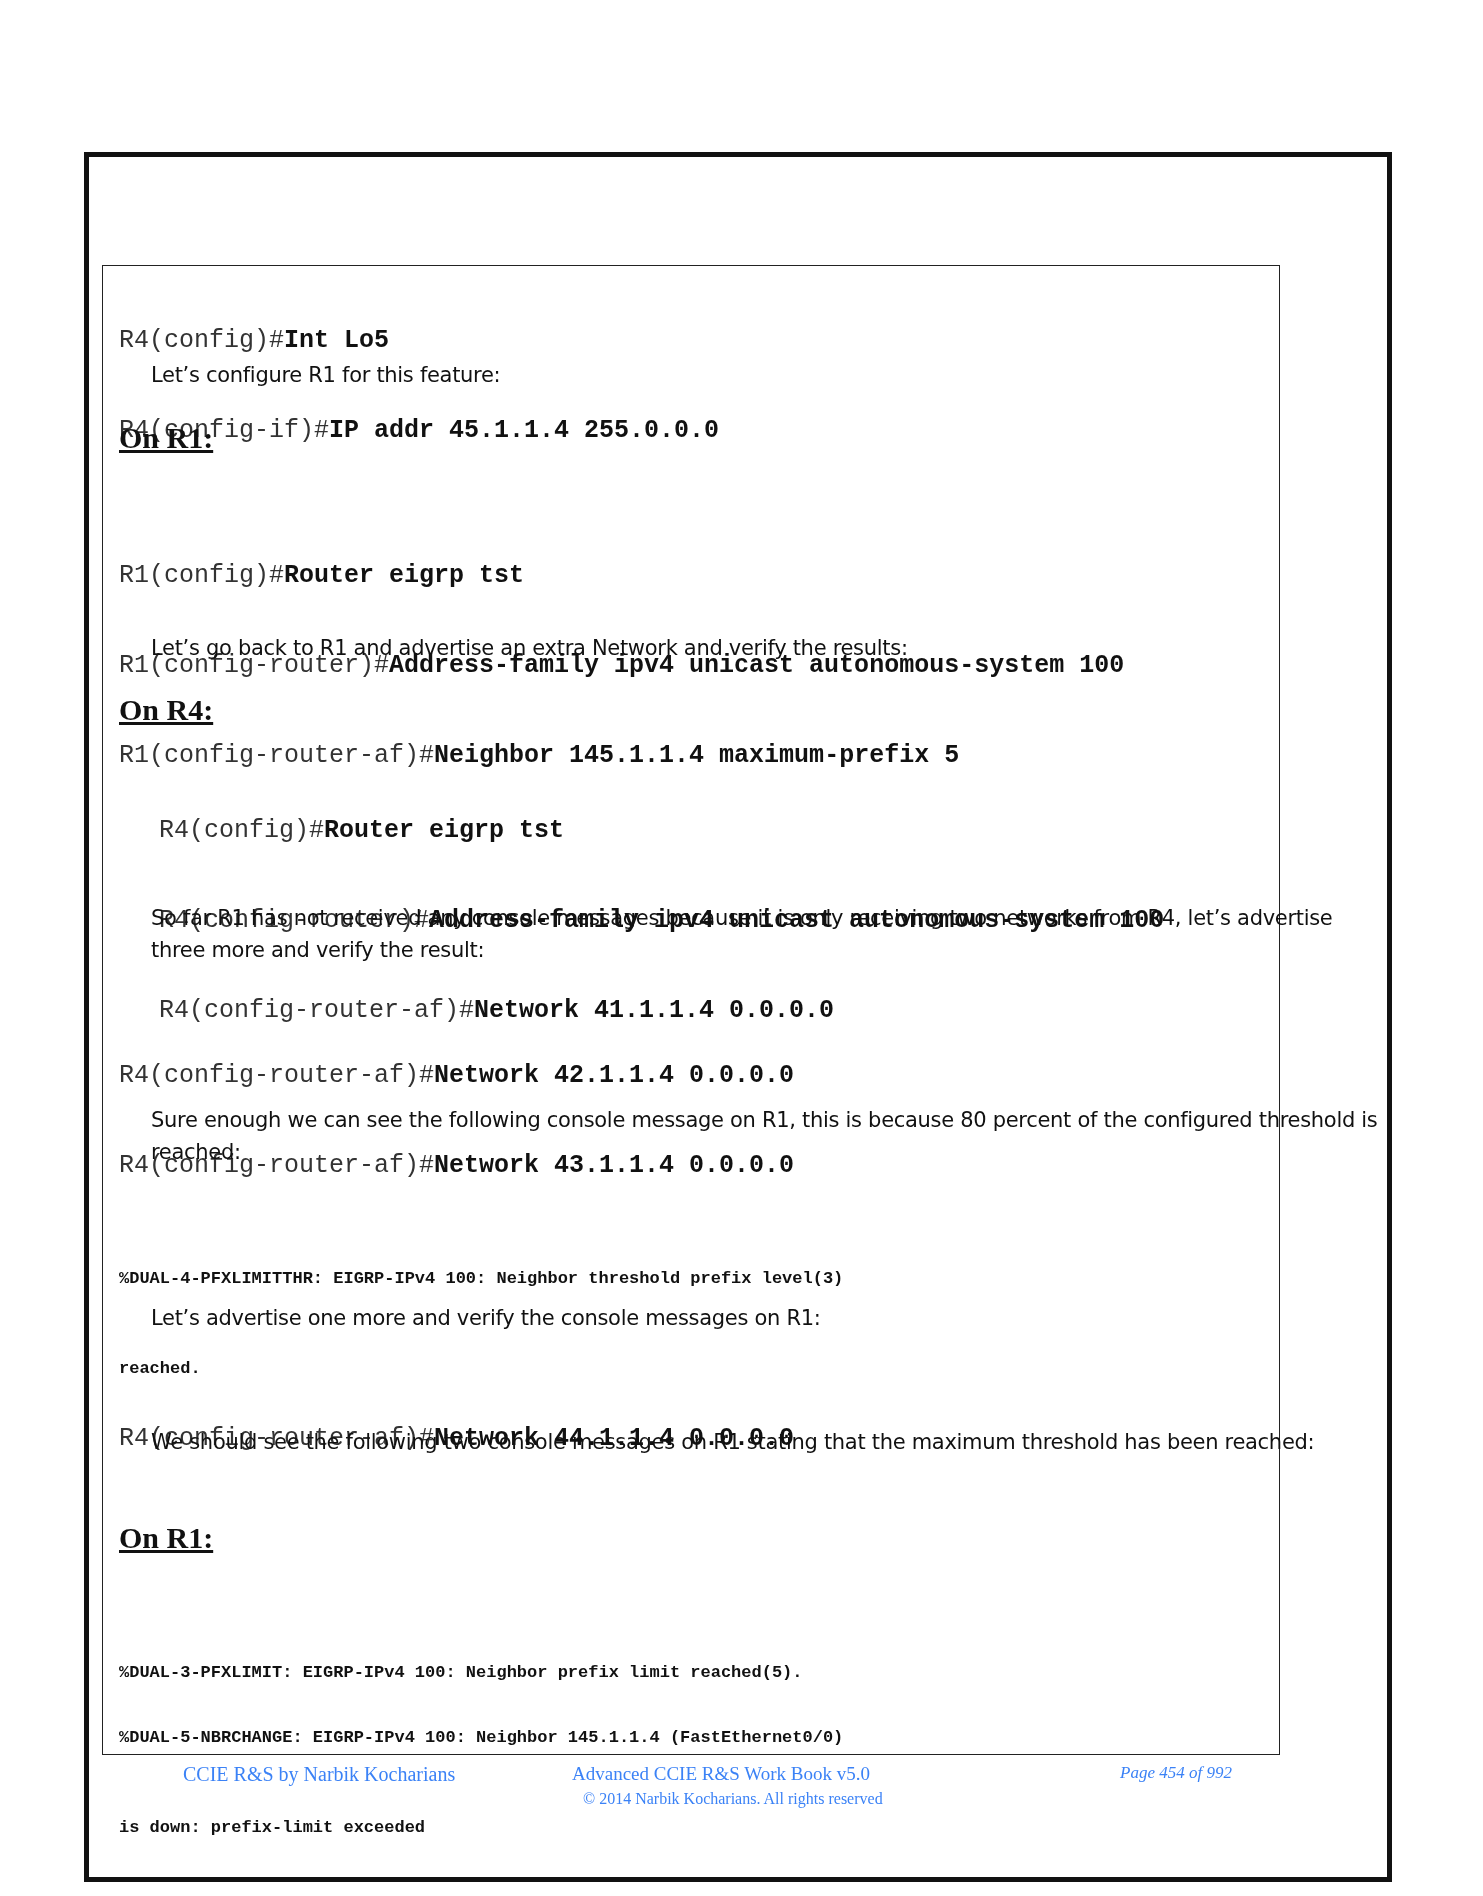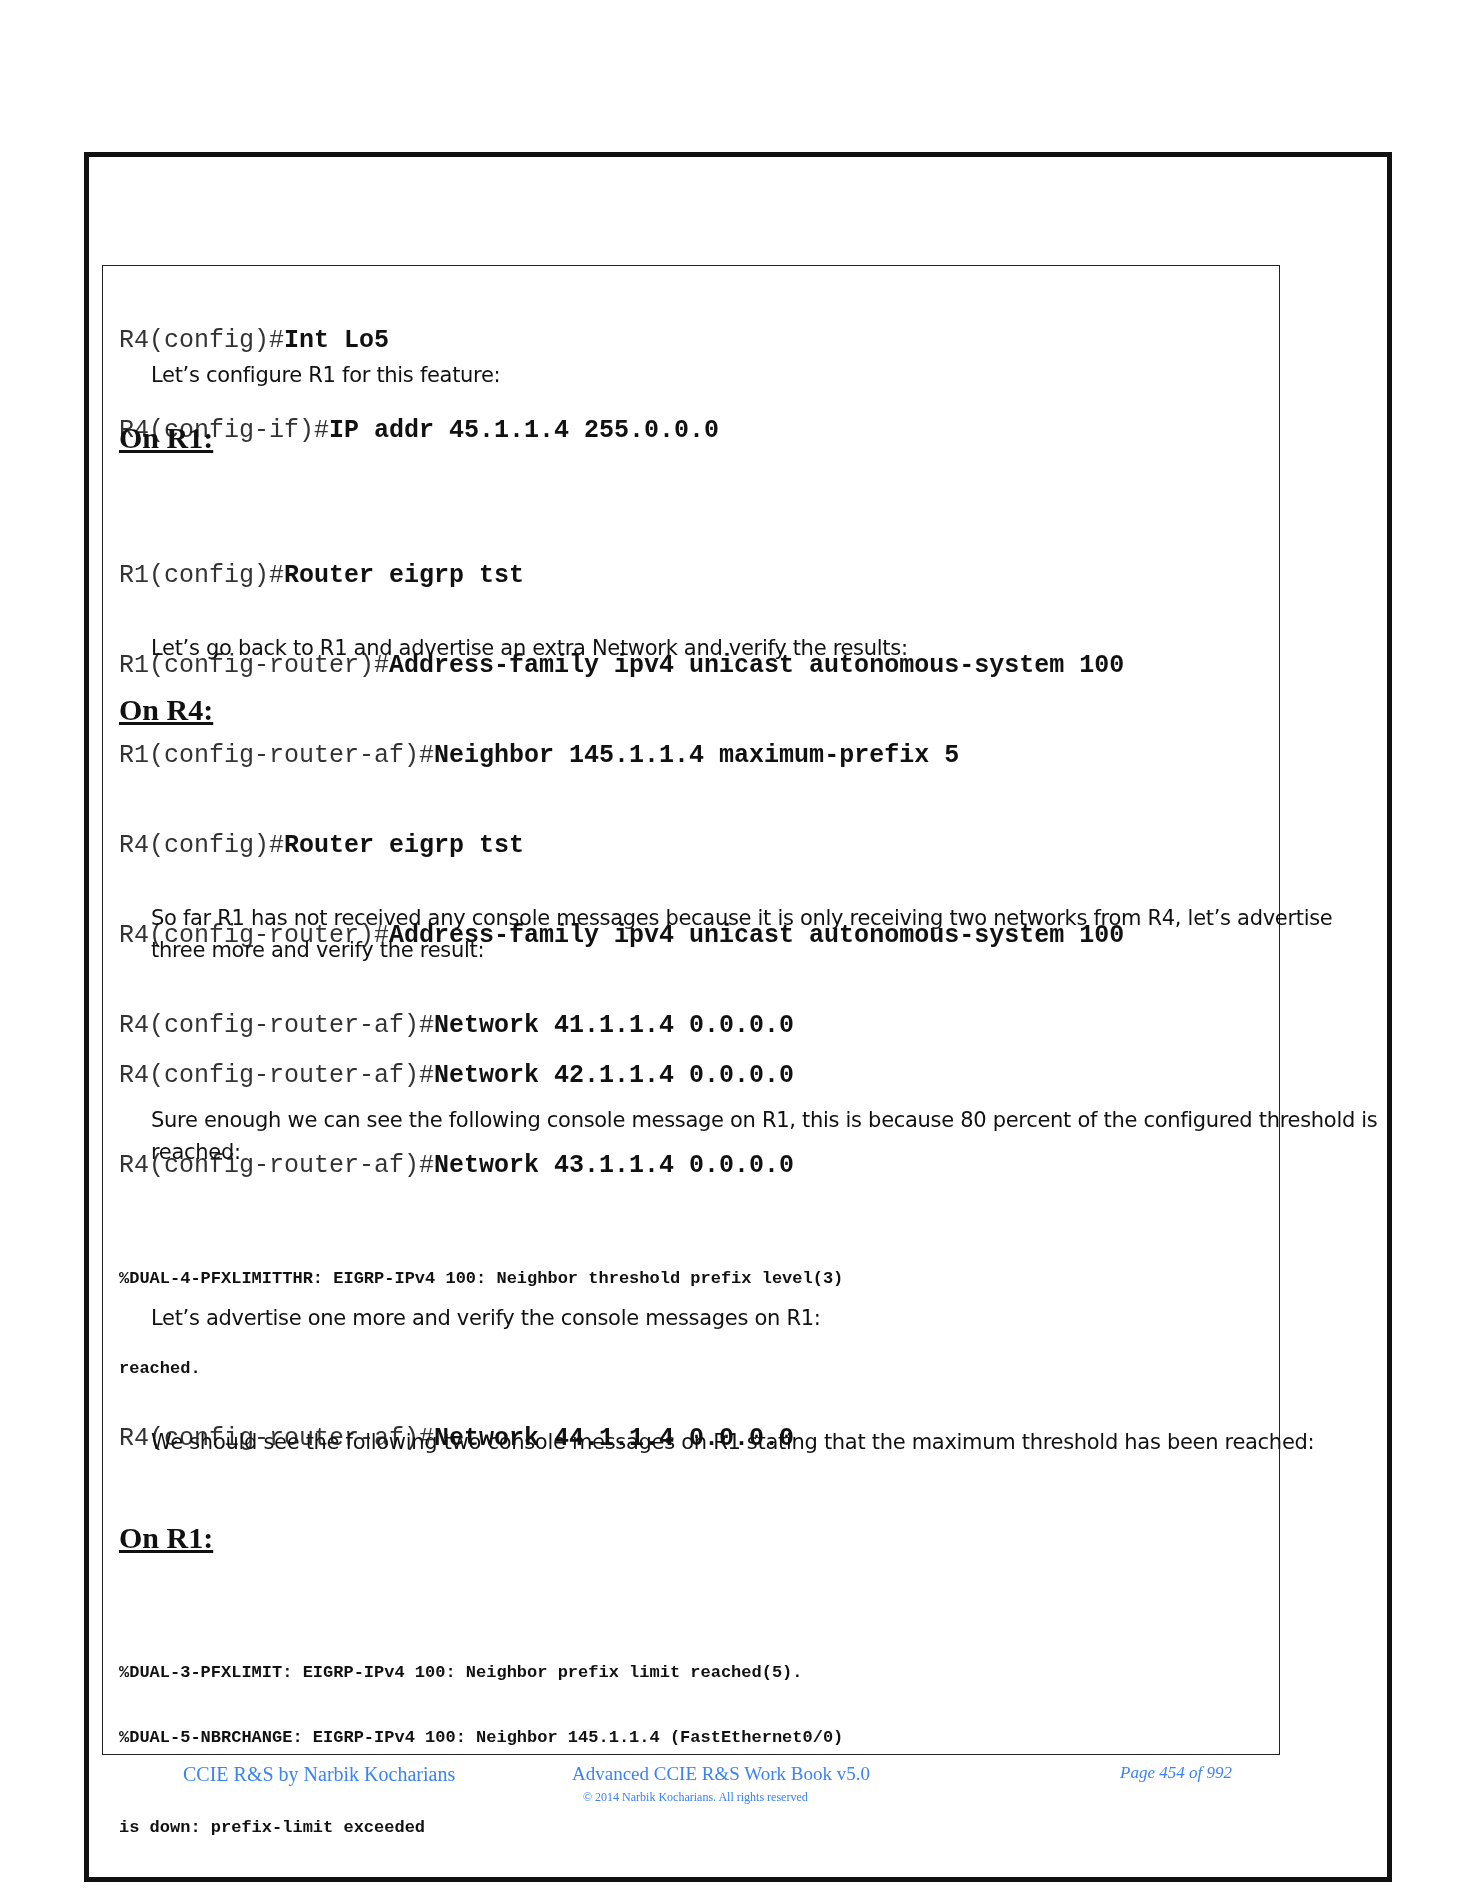--- a/index.html
+++ b/index.html
@@ -41,21 +41,21 @@
   <div class="item code" style="top:235px;">
     <div><span class="p">R1(config)#</span><span class="c">Router eigrp tst</span></div>
     <div><span class="p">R1(config-router)#</span><span class="c">Address-family ipv4 unicast autonomous-system 100</span></div>
     <div><span class="p">R1(config-router-af)#</span><span class="c">Neighbor 145.1.1.4 maximum-prefix 5</span></div>
   </div>
 
   <div class="item prose" style="top:366px;">Let’s go back to R1 and advertise an extra Network and verify the results:</div>
 
   <div class="item heading" style="top:427px;">On R4:</div>
 
-  <div class="item code" style="top:505px;">
+  <div class="item code" style="top:490px;margin-left:40px;">
     <div><span class="p">R4(config)#</span><span class="c">Router eigrp tst</span></div>
     <div><span class="p">R4(config-router)#</span><span class="c">Address-family ipv4 unicast autonomous-system 100</span></div>
     <div><span class="p">R4(config-router-af)#</span><span class="c">Network 41.1.1.4 0.0.0.0</span></div>
   </div>
 
   <div class="item prose" style="top:636px;">So far R1 has not received any console messages because it is only receiving two networks from R4, let’s advertise three more and verify the result:</div>
 
   <div class="item code" style="top:735px;">
     <div><span class="p">R4(config-router-af)#</span><span class="c">Network 42.1.1.4 0.0.0.0</span></div>
     <div><span class="p">R4(config-router-af)#</span><span class="c">Network 43.1.1.4 0.0.0.0</span></div>
@@ -84,14 +84,14 @@
 
   <div class="item msg" style="top:1397px;">
     <div>%DUAL-5-NBRCHANGE: EIGRP-IPv4 100: Neighbor 145.1.1.4 (FastEthernet0/0)</div>
     <div>is down: prefix-limit exceeded</div>
   </div>
 
 </div>
 
 <div class="footer" style="left:183px; top:1763px; font-size:20px;">CCIE R&amp;S by Narbik Kocharians</div>
 <div class="footer" style="left:572px; top:1763px; font-size:19px;">Advanced CCIE R&amp;S Work Book v5.0</div>
-<div class="footer" style="left:583px; top:1790px; font-size:12px;">© 2014 Narbik Kocharians. All rights reserved</div>
+<div class="footer" style="left:583px; top:1790px; font-size:16px;">© 2014 Narbik Kocharians. All rights reserved</div>
 <div class="footer" style="left:1120px; top:1763px; font-size:17px; font-style:italic;">Page 454 of 992</div>
 
 </body></html>

